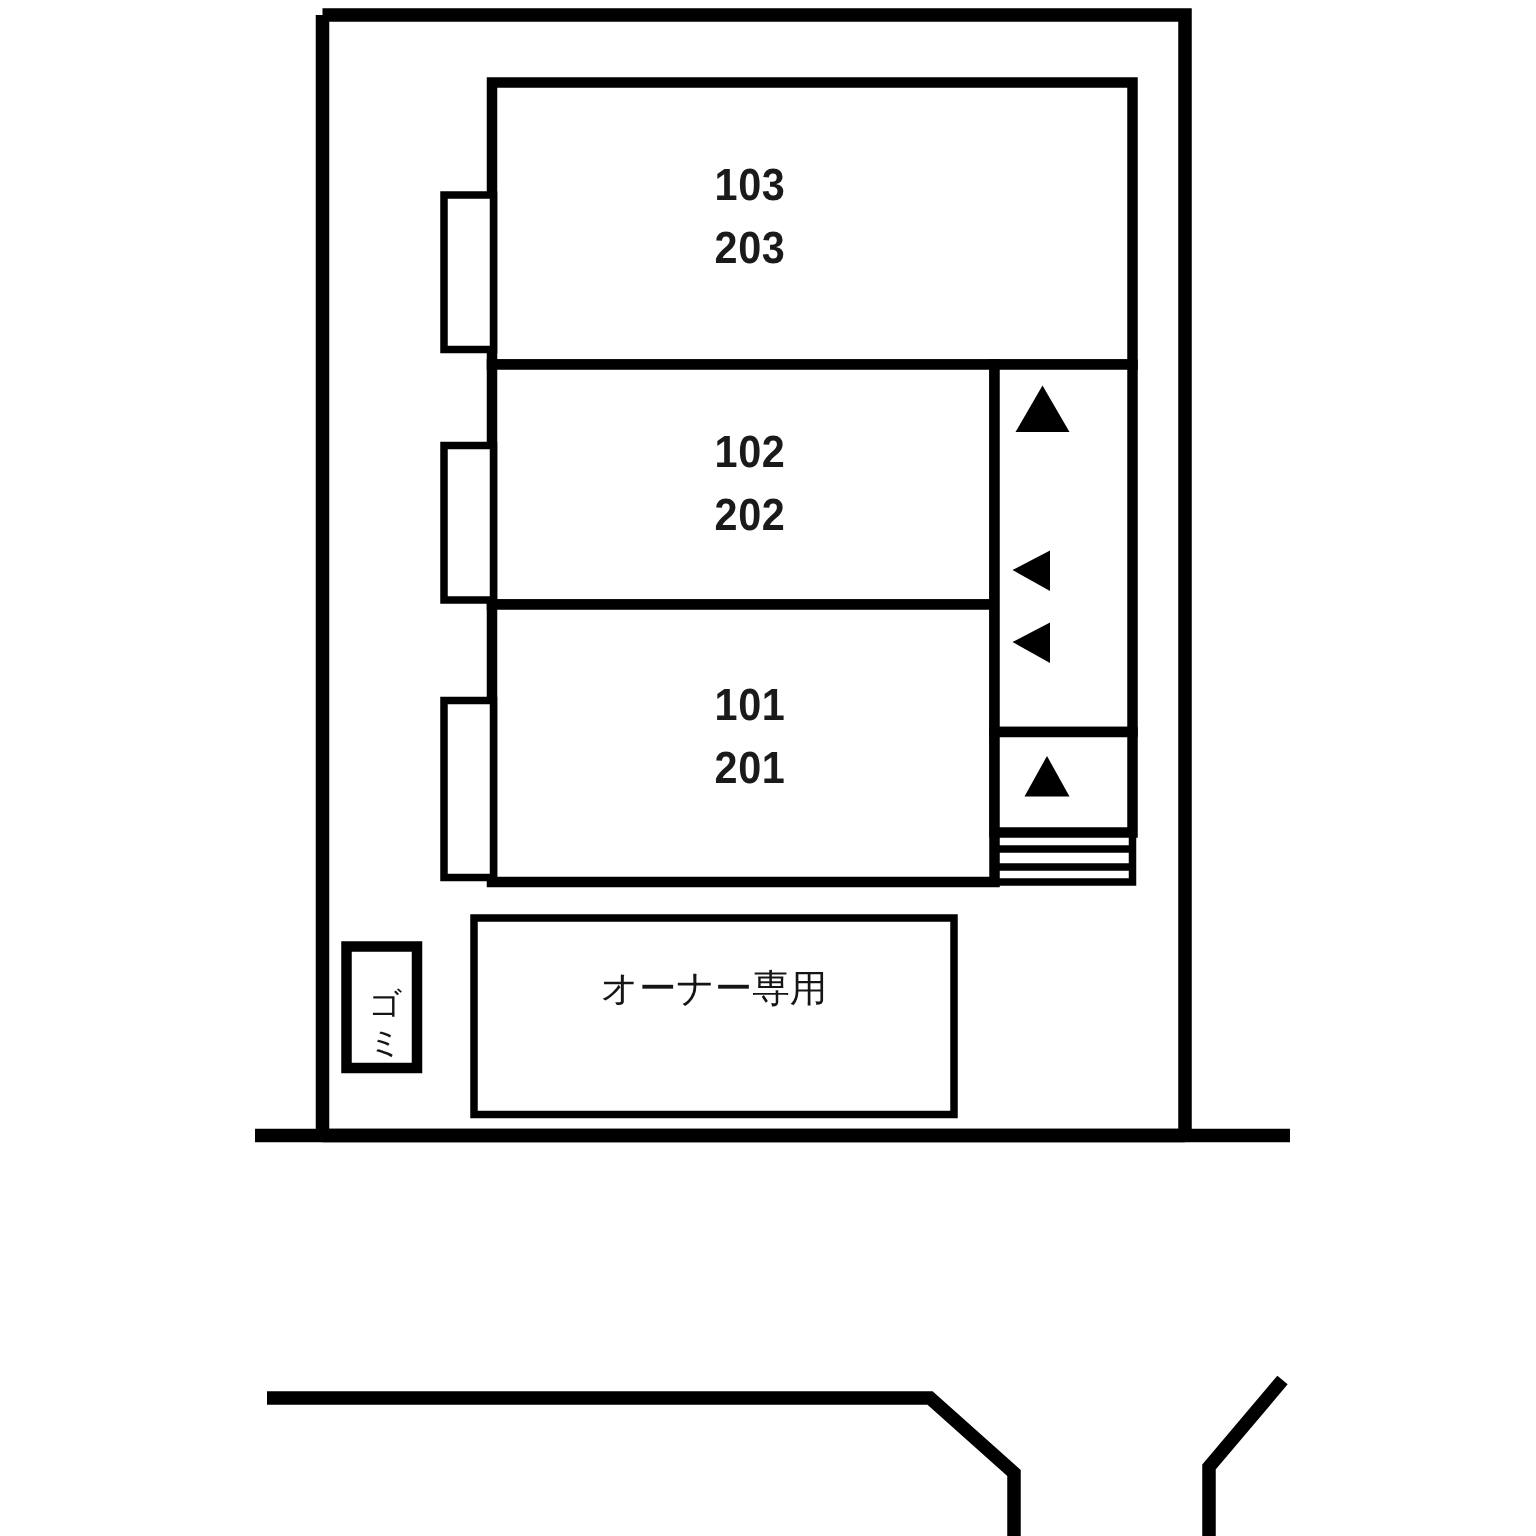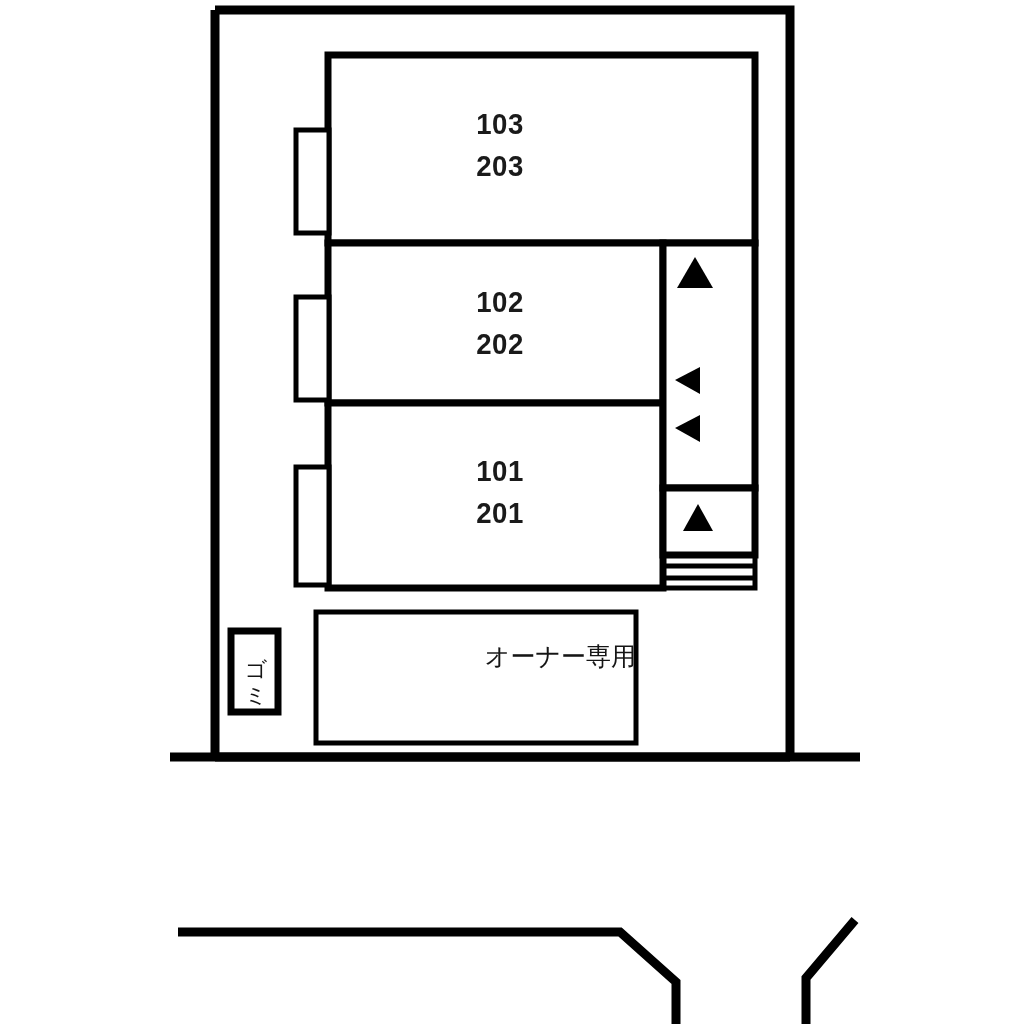--- a/index.html
+++ b/index.html
@@ -35,25 +35,25 @@
     font-weight: bold;
     font-size: 30px;
     line-height: 42px;
     letter-spacing: 0.5px;
     font-family: "Liberation Sans", "DejaVu Sans", sans-serif;
     white-space: nowrap;
     transform: scaleX(0.92);
   }
   .parking-label {
     position: absolute;
-    text-align: right;
+    text-align: center;
     color: #151515;
     font-size: 25px;
     line-height: 38px;
-    font-family: Liberation Mono, monospace;
+    font-family: Liberation Sans, sans-serif;
     white-space: nowrap;
   }
   .trash-label {
     position: absolute;
     color: #151515;
     font-size: 22px;
     line-height: 30px;
     font-family: "DejaVu Sans", "Liberation Sans", sans-serif;
     writing-mode: vertical-rl;
     text-orientation: upright;

